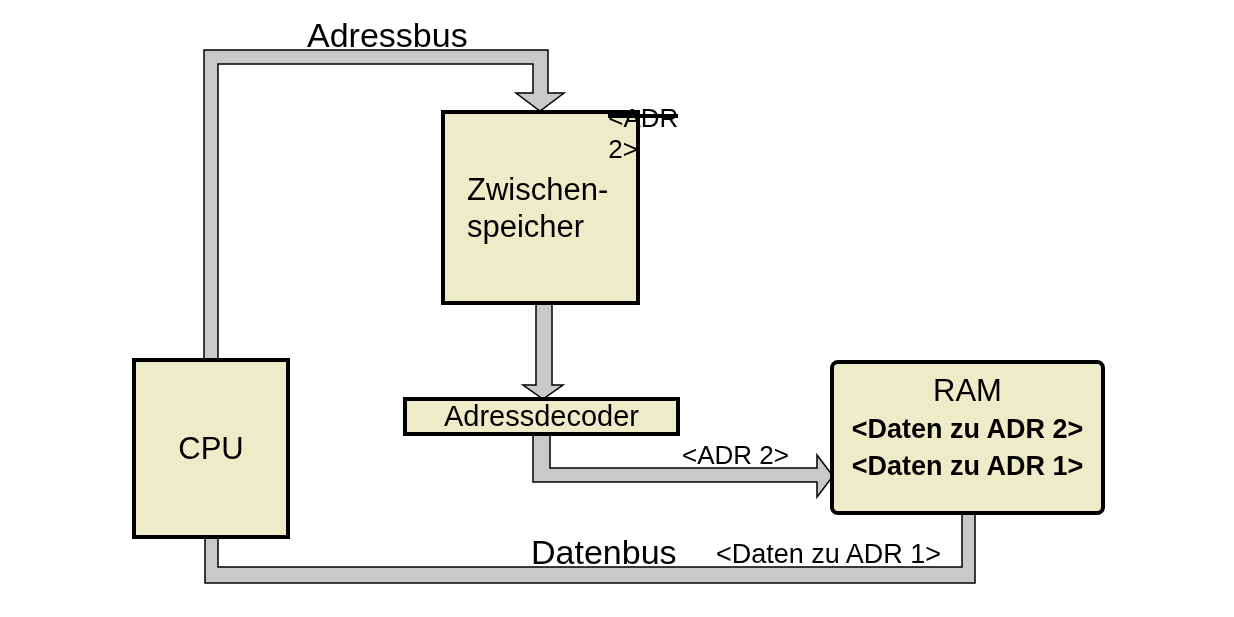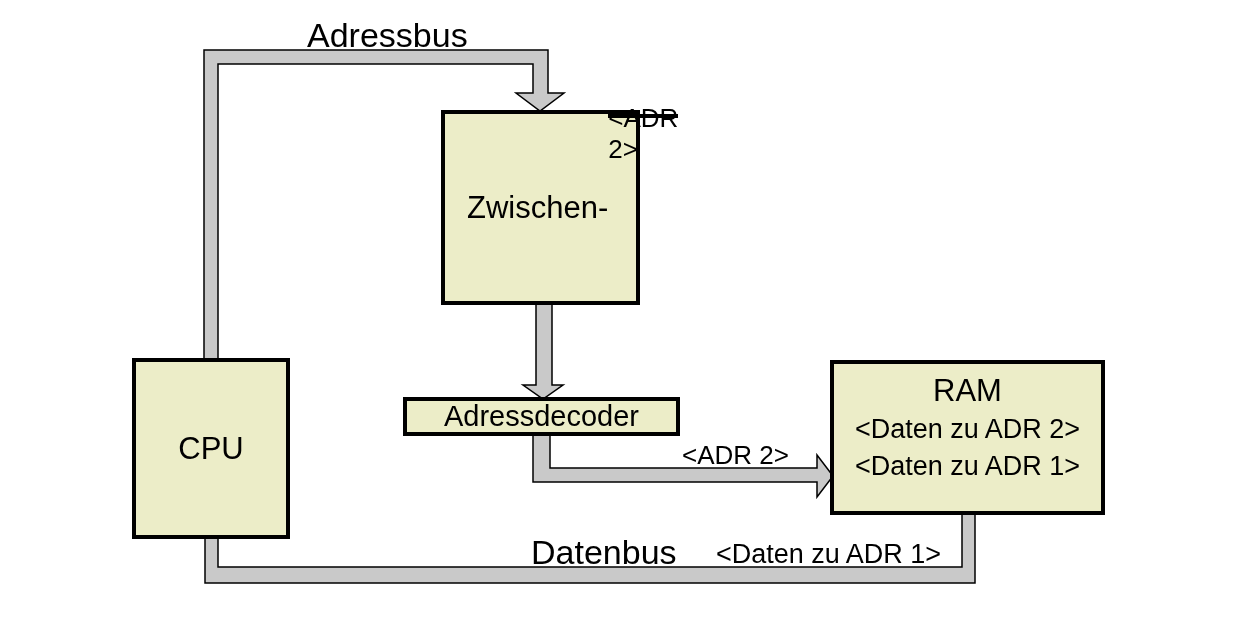--- a/index.html
+++ b/index.html
@@ -47,21 +47,21 @@
     left: 403px; top: 397px; width: 277px; height: 39px;
     display: flex; align-items: center; justify-content: center;
     font-size: 29px;
   }
   .ram-box {
     left: 830px; top: 360px; width: 275px; height: 155px;
     display: flex; flex-direction: column; align-items: center;
     padding-top: 7px;
   }
   .ram-title { font-size: 31px; line-height: 40px; }
-  .ram-row   { font-size: 27px; line-height: 37px; }
+  .ram-row   { font-size: 27px; line-height: 37px; font-weight: bold; }
   .lbl {
     position: absolute;
     white-space: nowrap;
   }
   .lbl-big   { font-size: 34px; text-align: right; }
   .lbl-small { font-size: 26px; }
   .lbl-adressbus { left: 307px; top: 16px; }
   .lbl-datenbus  { left: 531px; top: 533px; }
   .lbl-adr2      { left: 682px; top: 440px; }
   .lbl-daten1    { left: 716px; top: 539px; font-size: 27px; }
@@ -83,31 +83,32 @@
   </svg>
 
   <div class="box cpu-box" style="background-color: rgb(236, 237, 200);">
     <span>CPU</span>
   </div>
 
   <div class="box zs-box" style="background-color: rgb(236, 237, 200);">
     <div class="zs-top"></div>
     <div class="zs-mid">
       <span>Zwischen-</span>
+      <span>speicher</span>
     </div>
     <div class="zs-slot">
       <span>&lt;ADR 2&gt;</span>
     </div>
   </div>
 
   <div class="box decoder-box" style="background-color: rgb(236, 237, 200);">
     <span>Adressdecoder</span>
   </div>
 
-  <div class="box ram-box" style="background-color: rgb(236, 237, 200);">
+  <div class="box ram-box" style="background-color: rgb(236, 237, 200); border-radius: 8px;">
     <div class="ram-title">RAM</div>
     <div class="ram-row">&lt;Daten zu ADR 2&gt;</div>
     <div class="ram-row">&lt;Daten zu ADR 1&gt;</div>
   </div>
 
   <div class="lbl lbl-big lbl-adressbus">Adressbus</div>
   <div class="lbl lbl-big lbl-datenbus">Datenbus</div>
   <div class="lbl lbl-small lbl-adr2">&lt;ADR 2&gt;</div>
   <div class="lbl lbl-daten1">&lt;Daten zu ADR 1&gt;</div>
 

